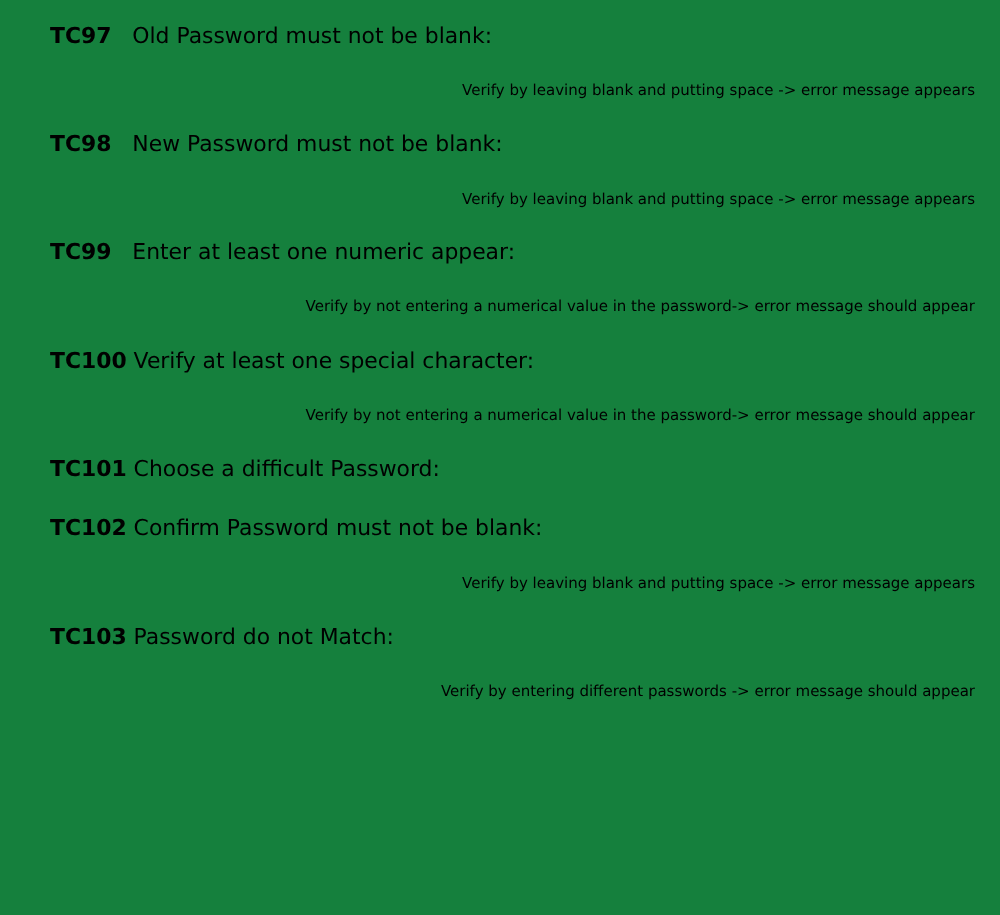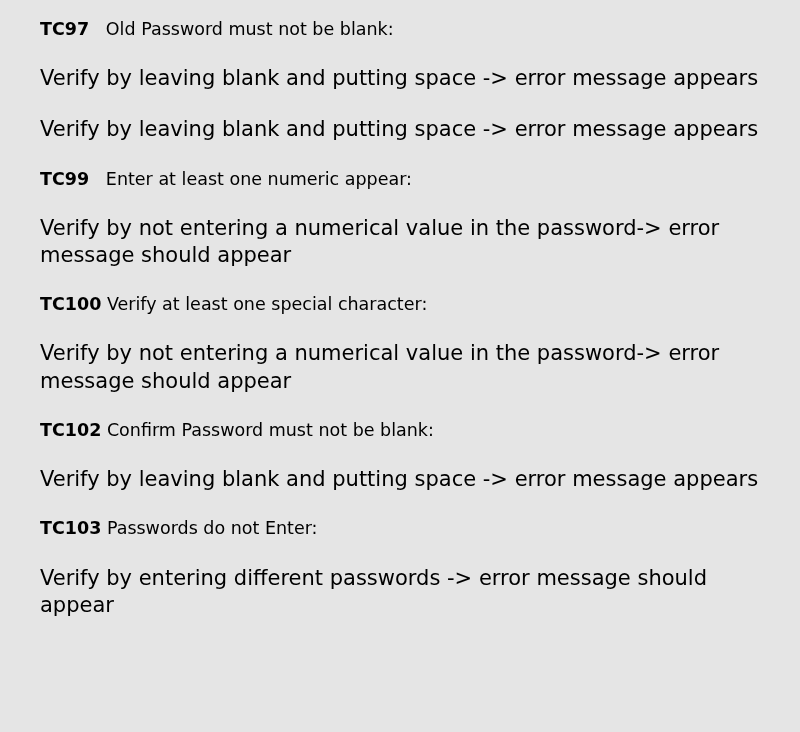--- a/index.html
+++ b/index.html
@@ -12,77 +12,80 @@
     height: 732px;
     font-family: "DejaVu Sans", sans-serif;
     color: #000000;
     overflow: hidden;
   }
   .page {
     box-sizing: border-box;
     width: 800px;
     height: 732px;
     padding: 18px 20px 10px 40px;
-    background: #e5e5e5;
+    background: #15803d;
   }
   .entry {
     margin: 0 0 0 0;
   }
   .tc-line {
     font-size: 17.5px;
     line-height: 1.32;
     margin: 0 0 24px 0;
     white-space: pre-wrap;
   }
   .tc-id {
     font-weight: bold;
   }
   .tc-title {
     font-weight: normal;
   }
   .verify-line {
-    font-size: 21px;
+    font-size: 12px;
     line-height: 1.30;
     margin: 0 0 24px 0;
     max-width: 745px;
+    text-align: right;
   }
   .entry:last-child .verify-line {
     margin-bottom: 0;
   }
 </style>
 </head>
 <body>
 
 <div class="page">
 
   <div class="entry">
     <p class="tc-line"><span class="tc-id">TC97</span><span class="tc-sep">&nbsp;&nbsp;&nbsp;</span><span class="tc-title">Old Password must not be blank:</span></p>
     <p class="verify-line">Verify by leaving blank and putting space -&gt; error message appears</p>
   </div>
 
   <div class="entry">
+    <p class="tc-line"><span class="tc-id">TC98</span><span class="tc-sep">&nbsp;&nbsp;&nbsp;</span><span class="tc-title">New Password must not be blank:</span></p>
     <p class="verify-line">Verify by leaving blank and putting space -&gt; error message appears</p>
   </div>
 
   <div class="entry">
     <p class="tc-line"><span class="tc-id">TC99</span><span class="tc-sep">&nbsp;&nbsp;&nbsp;</span><span class="tc-title">Enter at least one numeric appear:</span></p>
     <p class="verify-line">Verify by not entering a numerical value in the password-&gt; error message should appear</p>
   </div>
 
   <div class="entry">
     <p class="tc-line"><span class="tc-id">TC100</span><span class="tc-sep">&nbsp;</span><span class="tc-title">Verify at least one special character:</span></p>
     <p class="verify-line">Verify by not entering a numerical value in the password-&gt; error message should appear</p>
   </div>
 
   <div class="entry">
+    <p class="tc-line"><span class="tc-id">TC101</span><span class="tc-sep">&nbsp;</span><span class="tc-title">Choose a difficult Password:</span></p>
   </div>
 
   <div class="entry">
     <p class="tc-line"><span class="tc-id">TC102</span><span class="tc-sep">&nbsp;</span><span class="tc-title">Confirm Password must not be blank:</span></p>
     <p class="verify-line">Verify by leaving blank and putting space -&gt; error message appears</p>
   </div>
 
   <div class="entry">
-    <p class="tc-line"><span class="tc-id">TC103</span><span class="tc-sep">&nbsp;</span><span class="tc-title">Passwords do not Enter:</span></p>
+    <p class="tc-line"><span class="tc-id">TC103</span><span class="tc-sep">&nbsp;</span><span class="tc-title">Password do not Match:</span></p>
     <p class="verify-line">Verify by entering different passwords -&gt; error message should appear</p>
   </div>
 
 </div>
 
 </body></html>

